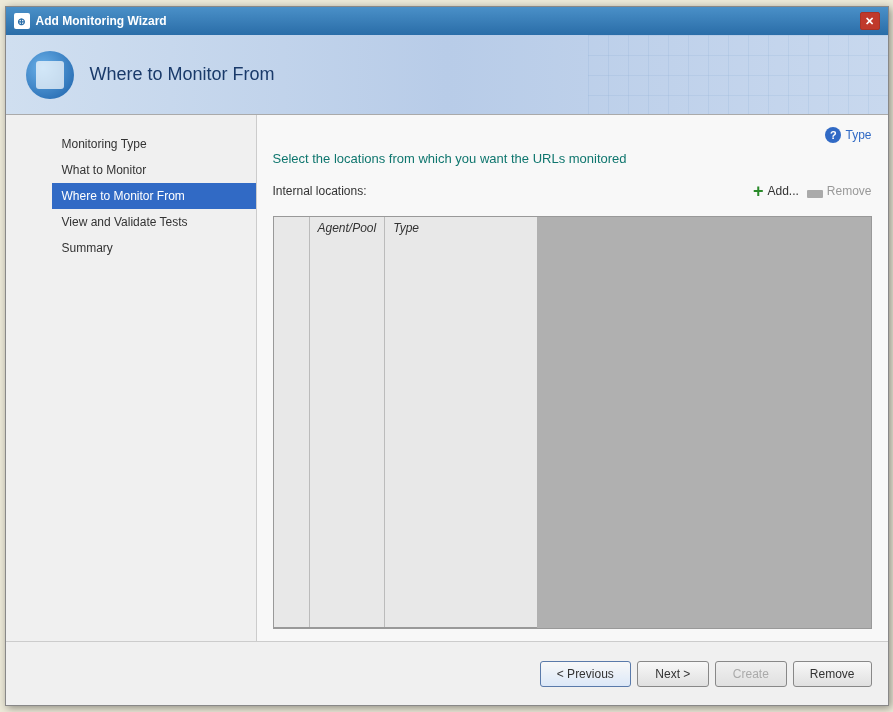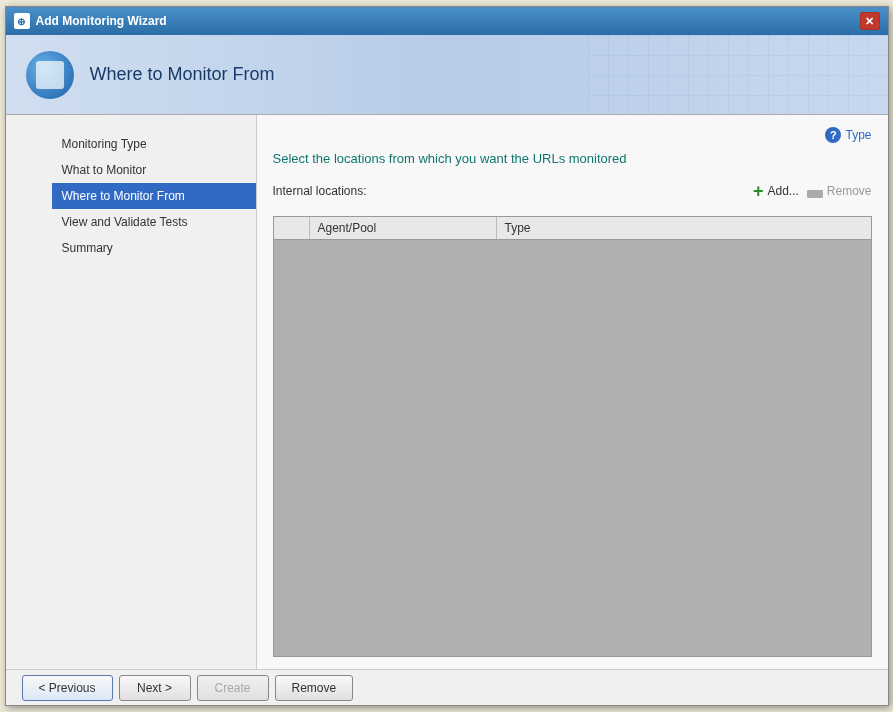--- a/index.html
+++ b/index.html
@@ -234,21 +234,22 @@
       background: #aaa;
       border-radius: 1px;
     }
 
     .table-container {
       flex: 1;
       border: 1px solid #999;
       background: #b8b8b8;
       overflow: hidden;
       display: flex;
-      flex-direction: column;
+      flex-direction: row;
+      font-style: italic;
     }
 
     .table-header {
       display: grid;
       grid-template-columns: 36px 1fr 1fr 1fr;
       background: #e8e8e8;
       border-bottom: 1px solid #999;
     }
 
     .table-header-cell {
@@ -262,26 +263,26 @@
     .table-header-cell:last-child {
       border-right: none;
     }
 
     .table-body {
       flex: 1;
       background: #b0b0b0;
     }
 
     .footer-area {
-      height: 36px;
+      height: 64px;
       background: #f0f0f0;
       border-top: 1px solid #ccc;
       display: flex;
       align-items: center;
-      justify-content: flex-start;
+      justify-content: flex-end;
       padding: 0 16px;
       gap: 6px;
       flex-shrink: 0;
     }
 
     .footer-btn {
       padding: 5px 16px;
       font-size: 12px;
       cursor: pointer;
       border: 1px solid #888;

